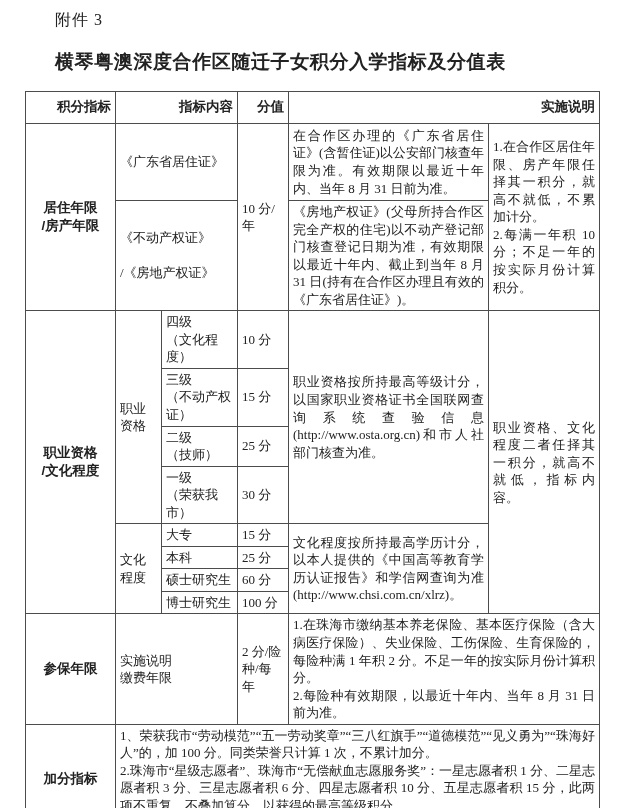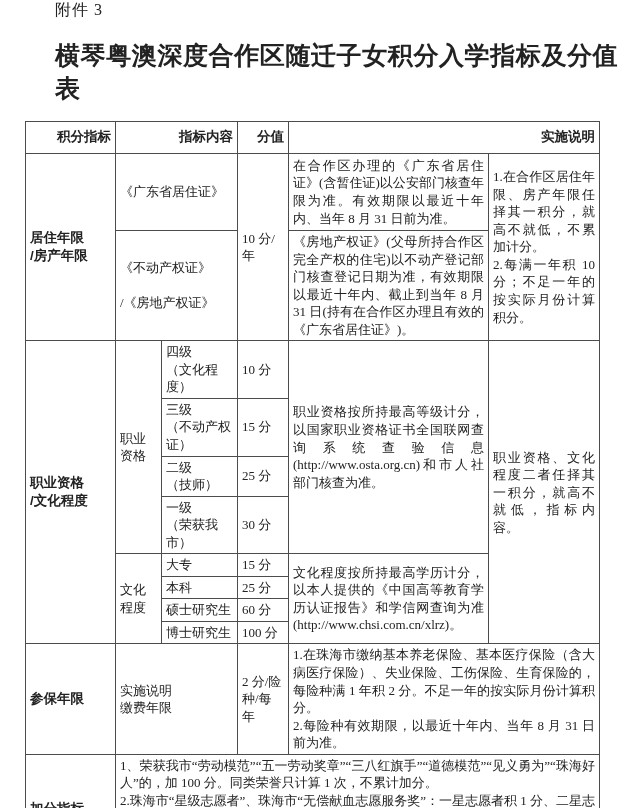--- a/index.html
+++ b/index.html
@@ -3,29 +3,29 @@
 <meta charset="utf-8">
 <style>
   * { box-sizing: border-box; margin: 0; padding: 0; }
   html, body { background: #ffffff; }
   body {
     width: 626px; height: 808px;
     font-family: "Liberation Serif", "DejaVu Serif", serif;
     color: #222222;
     overflow: hidden;
   }
-  .page { width: 626px; height: 697px; padding-top: 0; }
+  .page { width: 626px; height: 697px; padding-top: 10px; }
   .attachment-label {
     margin-left: 55px;
     font-size: 16px;
     letter-spacing: 1px;
   }
   .doc-title {
     margin: 18px 0 0 55px;
-    font-size: 25px;
+    font-size: 19px;
     font-weight: bold;
     letter-spacing: 0.6px;
     font-family: "Liberation Sans", "DejaVu Sans", sans-serif;
   }
   table.points {
     margin: 16px 0 0 25px;
     border-collapse: collapse;
     table-layout: fixed;
     width: 574px;
     font-size: 13px;
@@ -37,21 +37,21 @@
     line-height: 1.35;
   }
   th.hd {
     font-weight: bold;
     font-size: 13.5px;
     text-align: right;
     font-family: "Liberation Sans", "DejaVu Sans", sans-serif;
   }
   td.indicator {
     font-weight: bold;
-    text-align: left;
+    text-align: center;
     white-space: pre-line;
     font-size: 13.5px;
     font-family: "Liberation Sans", "DejaVu Sans", sans-serif;
   }
   td.center {
     white-space: pre-line;
   }
   td.expl {
     text-align: justify;
     white-space: pre-line;

